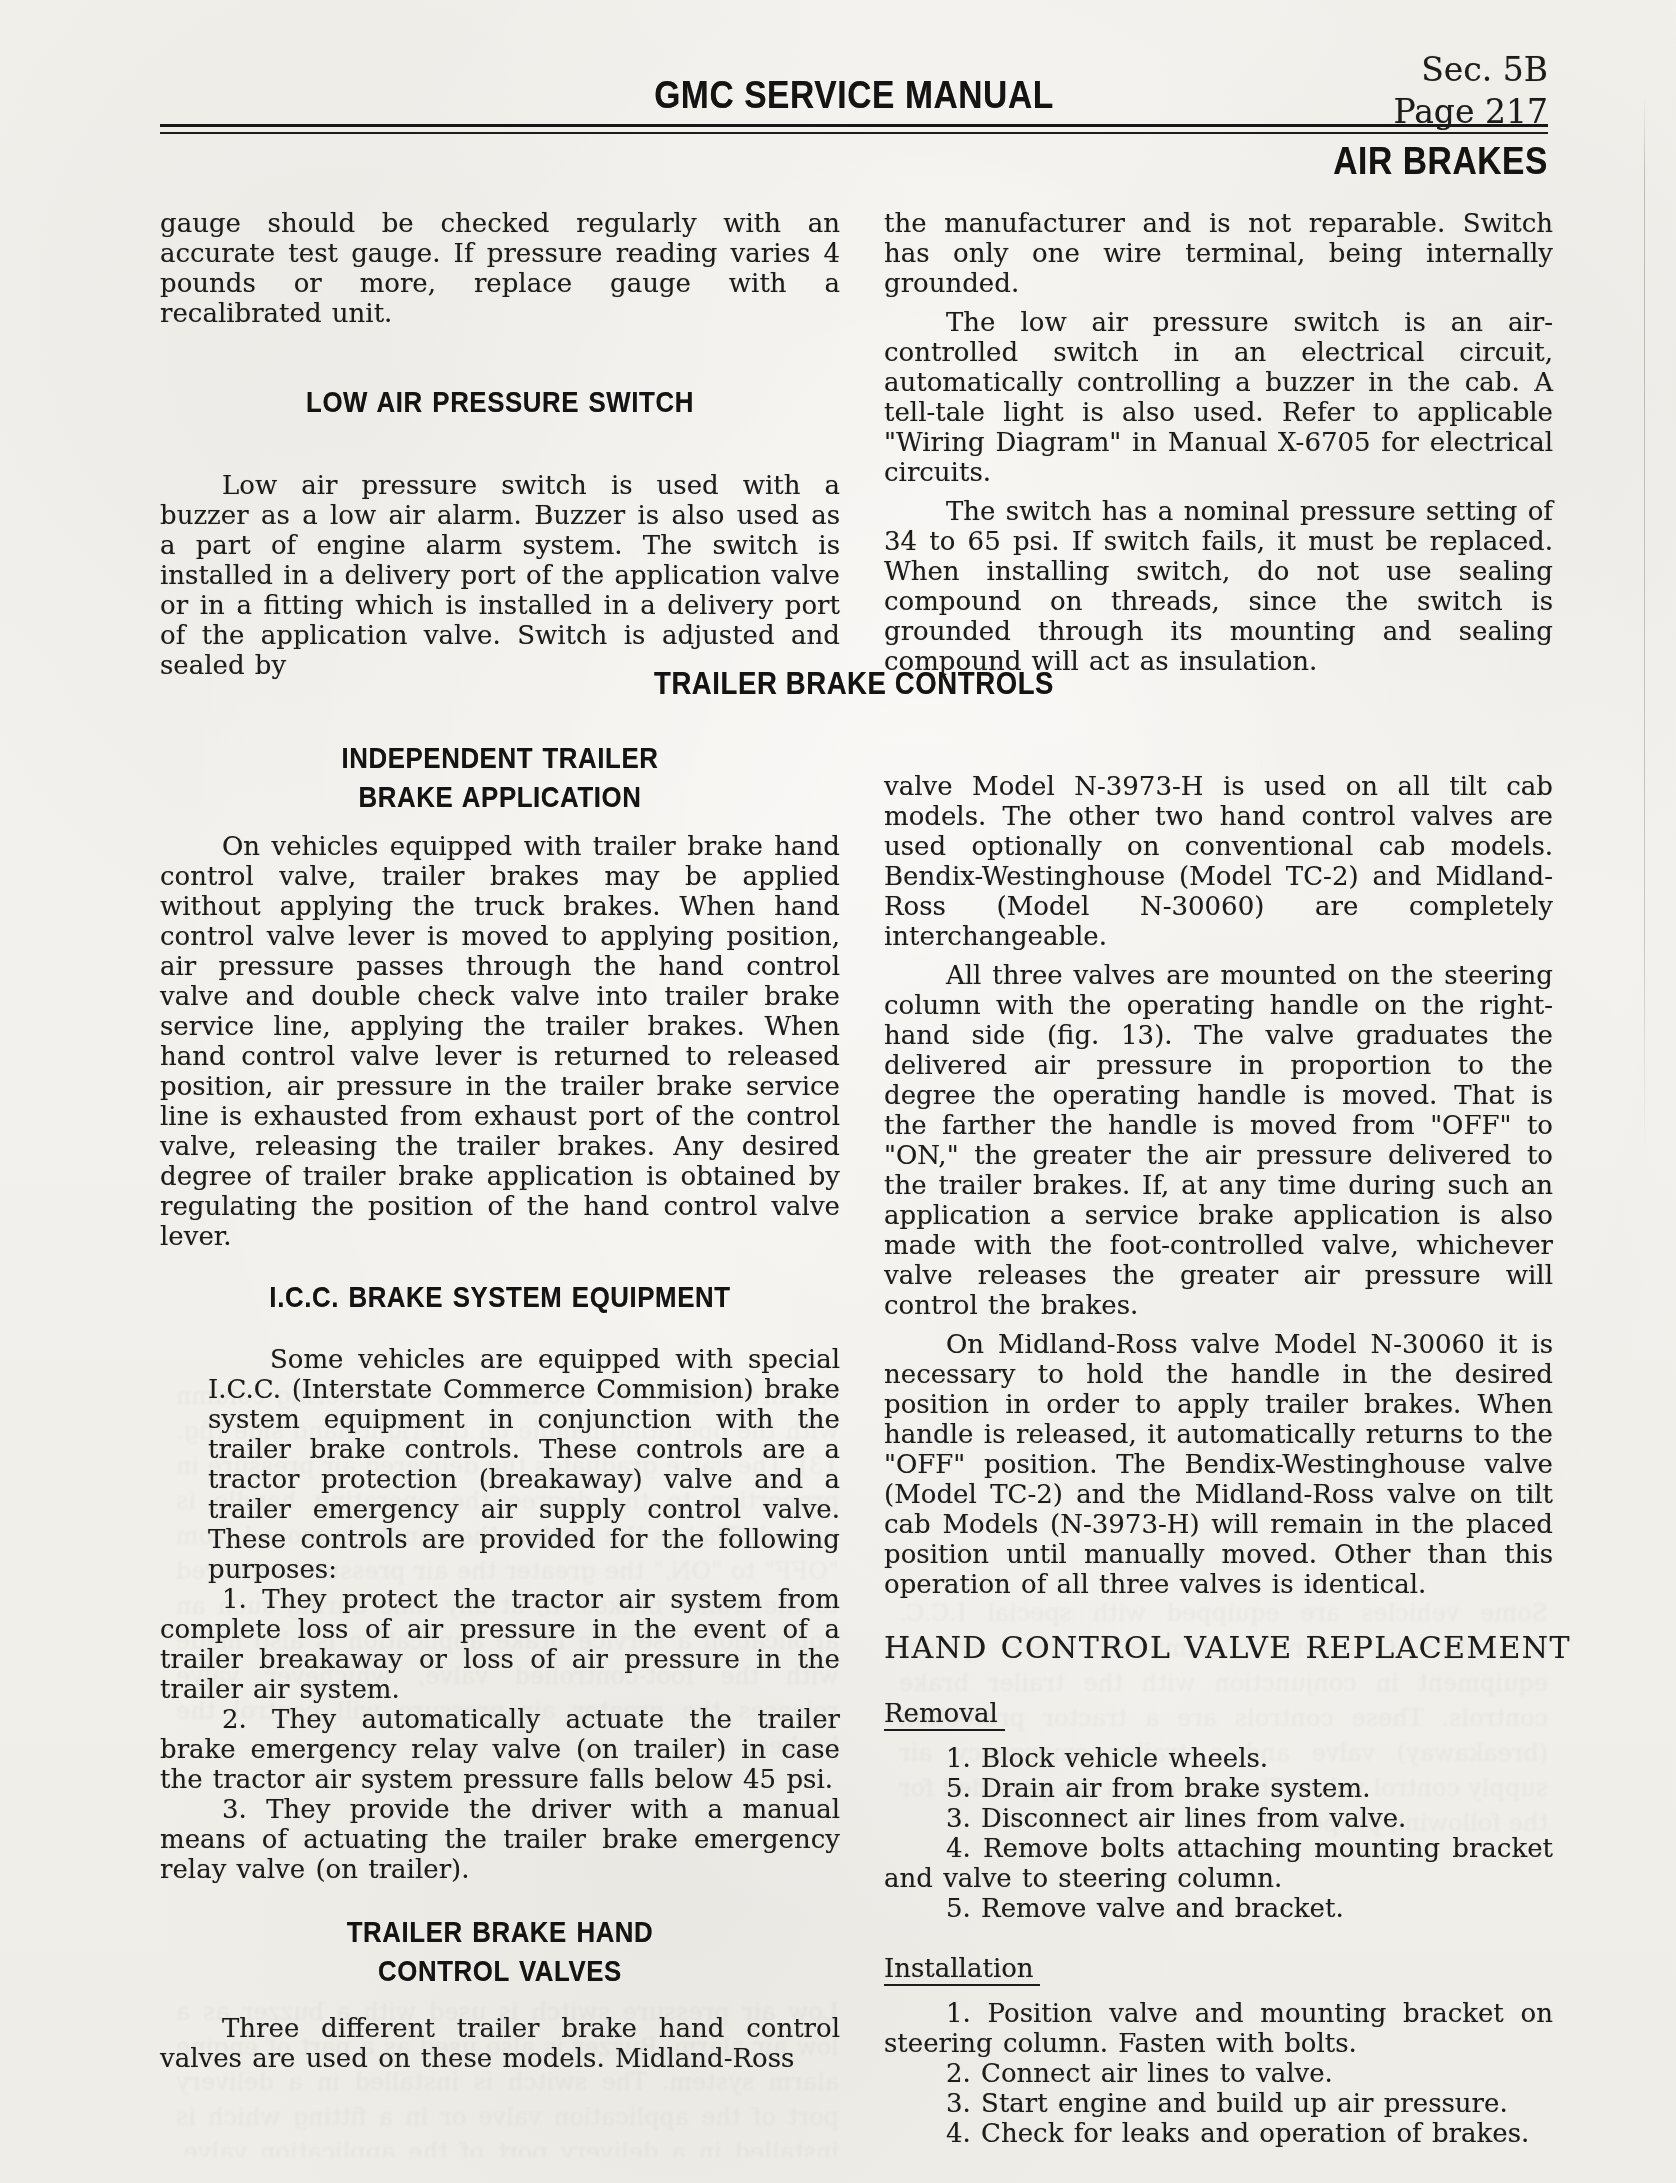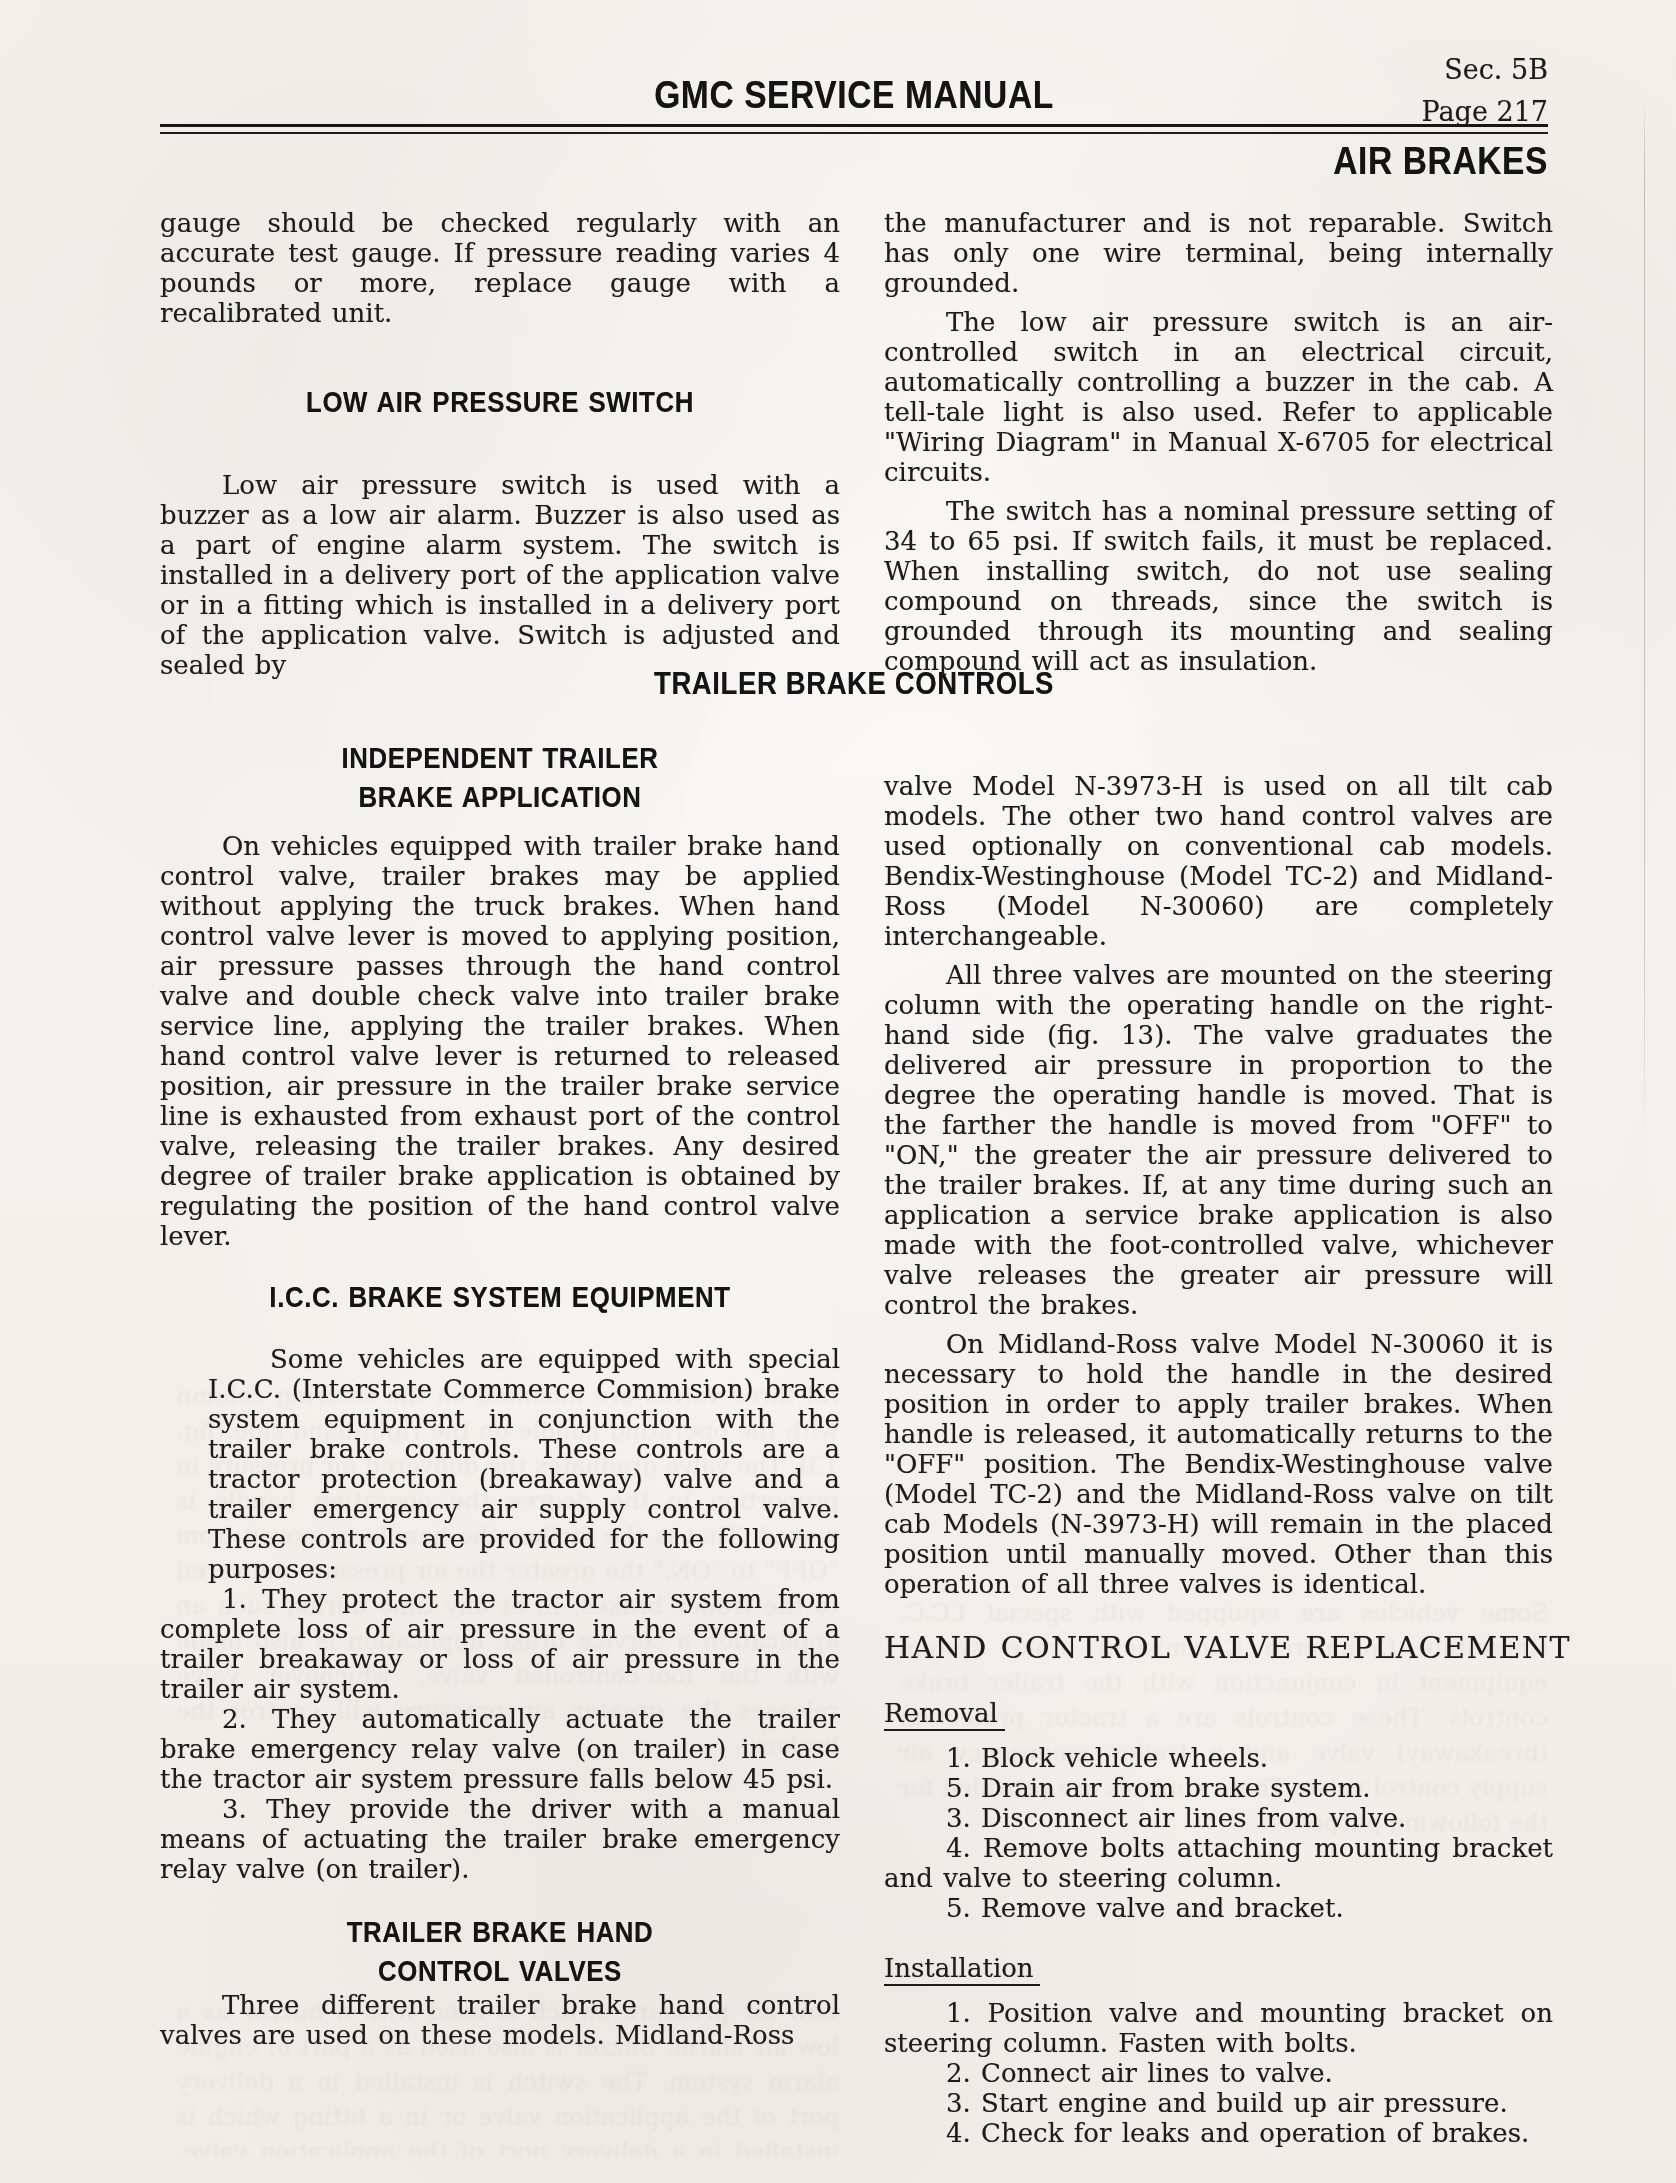--- a/index.html
+++ b/index.html
@@ -47,21 +47,21 @@
   .head-page-title{
     position:absolute;top:73px;left:160px;width:1388px;
     font-size:39px;text-align:center;transform-origin:50% 50%;
   }
   .head-air{
     position:absolute;top:139px;left:160px;width:1388px;
     font-size:39px;text-align:right;transform-origin:100% 50%;
   }
   .sec-page{
     position:absolute;top:49px;left:1217px;width:331px;
-    font-size:27px;line-height:42px;text-align:right;
+    font-size:33px;line-height:42px;text-align:right;
     text-shadow:0 0 0.7px rgba(25,25,25,.4);
   }
   .double-rule{
     position:absolute;top:124px;left:160px;width:1388px;height:4.7px;
     border-top:3.4px solid #171717;border-bottom:2px solid #1d1d1d;
   }
   .center-head{
     position:absolute;top:665px;left:160px;width:1388px;
     font-size:32px;text-align:center;transform-origin:50% 50%;
   }
@@ -89,21 +89,21 @@
     position:absolute;left:1644px;top:95px;width:1.4px;height:1055px;
     background:linear-gradient(180deg,rgba(150,146,138,.0),rgba(150,146,138,.55) 8%,rgba(150,146,138,.45) 80%,rgba(150,146,138,0));
     pointer-events:none;
   }
   .mt-head1{margin-top:54px;}
   .mt-p2{margin-top:49px;}
   .mt-p3{margin-top:15px;}
   .mt-icc{margin-top:26px;}
   .mt-p4{margin-top:28px;}
   .mt-hand{margin-top:28px;}
-  .mt-p5{}
+  .mt-p5{margin-top:23px;}
   .mt-rp4{margin-top:35px;}
   .mt-repl{margin-top:34px;}
   .mt-removal{margin-top:35px;margin-bottom:12px;}
   .mt-install{margin-top:30px;margin-bottom:12px;}
   .list-item{margin:0;}
 </style>
 </head>
 <body>
 
 <div class="page">

